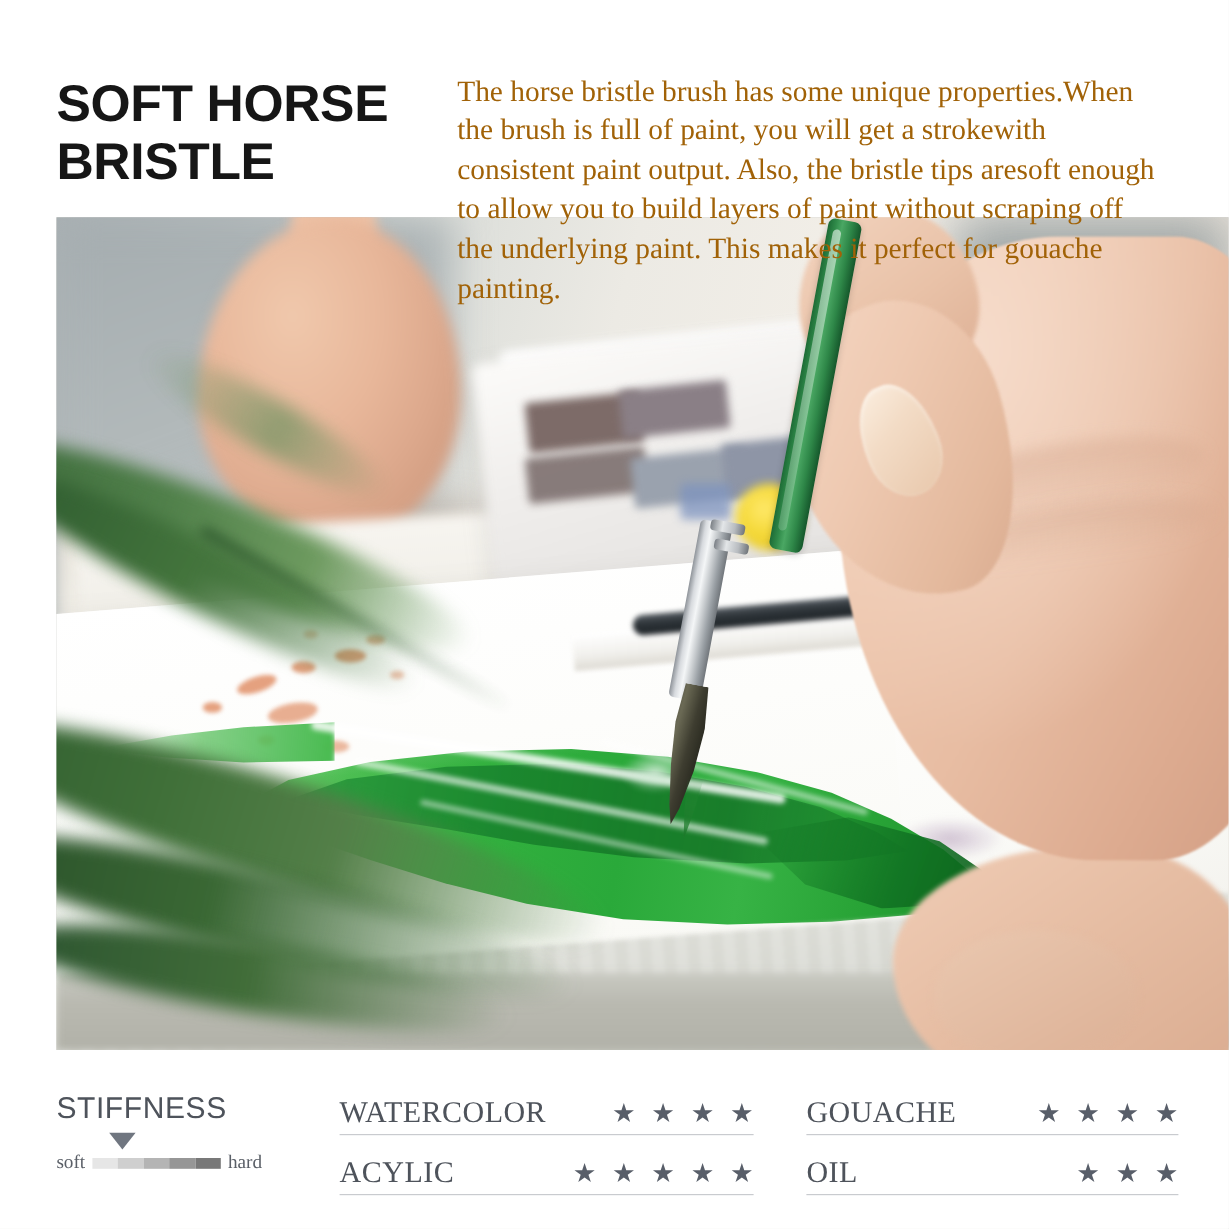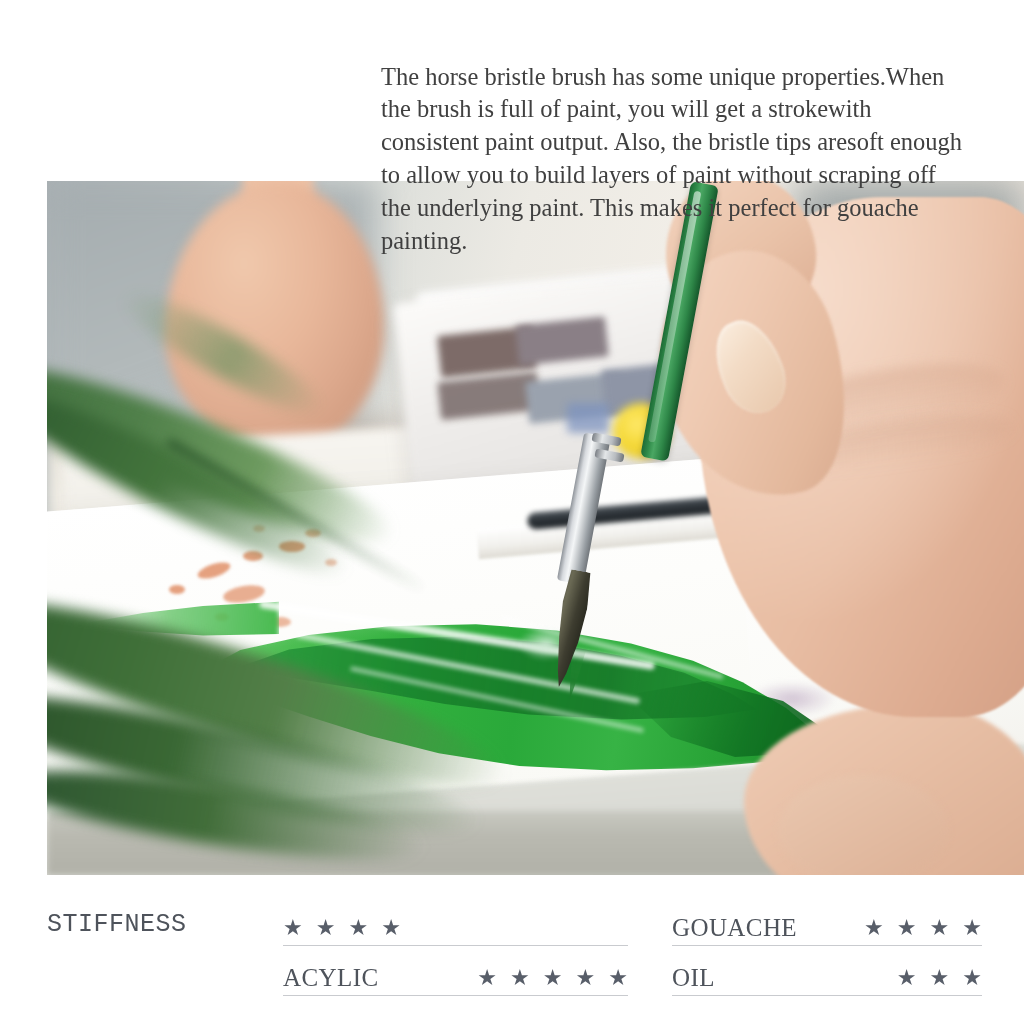--- a/index.html
+++ b/index.html
@@ -17,21 +17,21 @@
     position:absolute;left:47px;top:34px;width:320px;
     font-family:"Liberation Sans",sans-serif;
     font-weight:700;font-size:43px;line-height:1.13;
     letter-spacing:-0.3px;color:#161616;
     text-transform:uppercase;
     z-index:40;
   }
   .body-copy{
     position:absolute;left:381px;top:36px;width:583px;
     font-family:"Liberation Serif",serif;
-    font-size:24.5px;line-height:1.345;color:#404040;
+    font-size:24.5px;line-height:1.345;color:#a16207;
     z-index:40;
     text-rendering:optimizeLegibility;
   }
 
   
   .photo{
     position:absolute;left:47px;top:181px;width:977px;height:694px;
     overflow:hidden;z-index:10;background:#cfcfcb;
   }
   .ph{position:absolute;}
@@ -361,21 +361,21 @@
   }
 
   
   .specs{
     position:absolute;left:0;top:898px;width:1024px;height:126px;
     z-index:50;
   }
   .col{position:absolute;}
   .col-stiff{left:47px;top:14px;width:195px;}
   .stiff-label{
-    font-family:Liberation Mono, monospace;
+    font-family:Liberation Sans, sans-serif;
     font-size:25px;letter-spacing:.5px;color:#4e535b;line-height:1;
   }
   .stiff-scale{position:relative;margin-top:23px;height:30px;}
   .scale-row{display:flex;align-items:center;gap:6px;}
   .scale-word{font-family:"Liberation Serif",serif;font-size:16px;color:#5a5f67;}
   .bar{display:flex;width:107px;height:9px;}
   .bar i{flex:1;display:block;}
   .pointer{
     position:absolute;top:-16px;left:44px;width:0;height:0;
     border-left:11px solid transparent;border-right:11px solid transparent;
@@ -487,30 +487,46 @@
 
     <div class="bleaf l6"></div>
     <div class="bleaf l1"></div>
     <div class="bleaf l2"></div>
     <div class="ph bleaf-stem"></div>
     <div class="bleaf l3"></div>
     <div class="bleaf l4"></div>
     <div class="bleaf l5"></div>
   </div>
 
+  <h1 class="title">SOFT HORSE BRISTLE</h1>
   <p class="body-copy">The horse bristle brush has some unique properties.When the brush is full of paint, you will get a strokewith consistent paint output. Also, the bristle tips aresoft enough to allow you to build layers of paint without scraping off the underlying paint. This makes it perfect for gouache painting.</p>
 
   <div class="specs">
 
     <div class="col col-stiff">
       <div class="stiff-label">STIFFNESS</div>
+      <div class="stiff-scale">
+        <div class="pointer"></div>
+        <div class="scale-row">
+          <span class="scale-word">soft</span>
+          <span class="bar" id="stiff-bar">
+              <i style="background: rgb(230, 230, 230);"></i>
+              <i style="background: rgb(207, 207, 207);"></i>
+              <i style="background: rgb(180, 180, 180);"></i>
+              <i style="background: rgb(150, 150, 150);"></i>
+              <i style="background: rgb(120, 120, 120);"></i>
+            </span>
+          <span class="scale-word">hard</span>
+        </div>
+      </div>
     </div>
 
     <div class="col col-a" id="ratings-col-a">
         <div class="spec-row">
+          <span class="spec-name">WATERCOLOR</span>
           <span class="stars">
             <span class="star">★</span>
             <span class="star">★</span>
             <span class="star">★</span>
             <span class="star">★</span>
           </span>
         </div>
         <div class="spec-row">
           <span class="spec-name">ACYLIC</span>
           <span class="stars">

